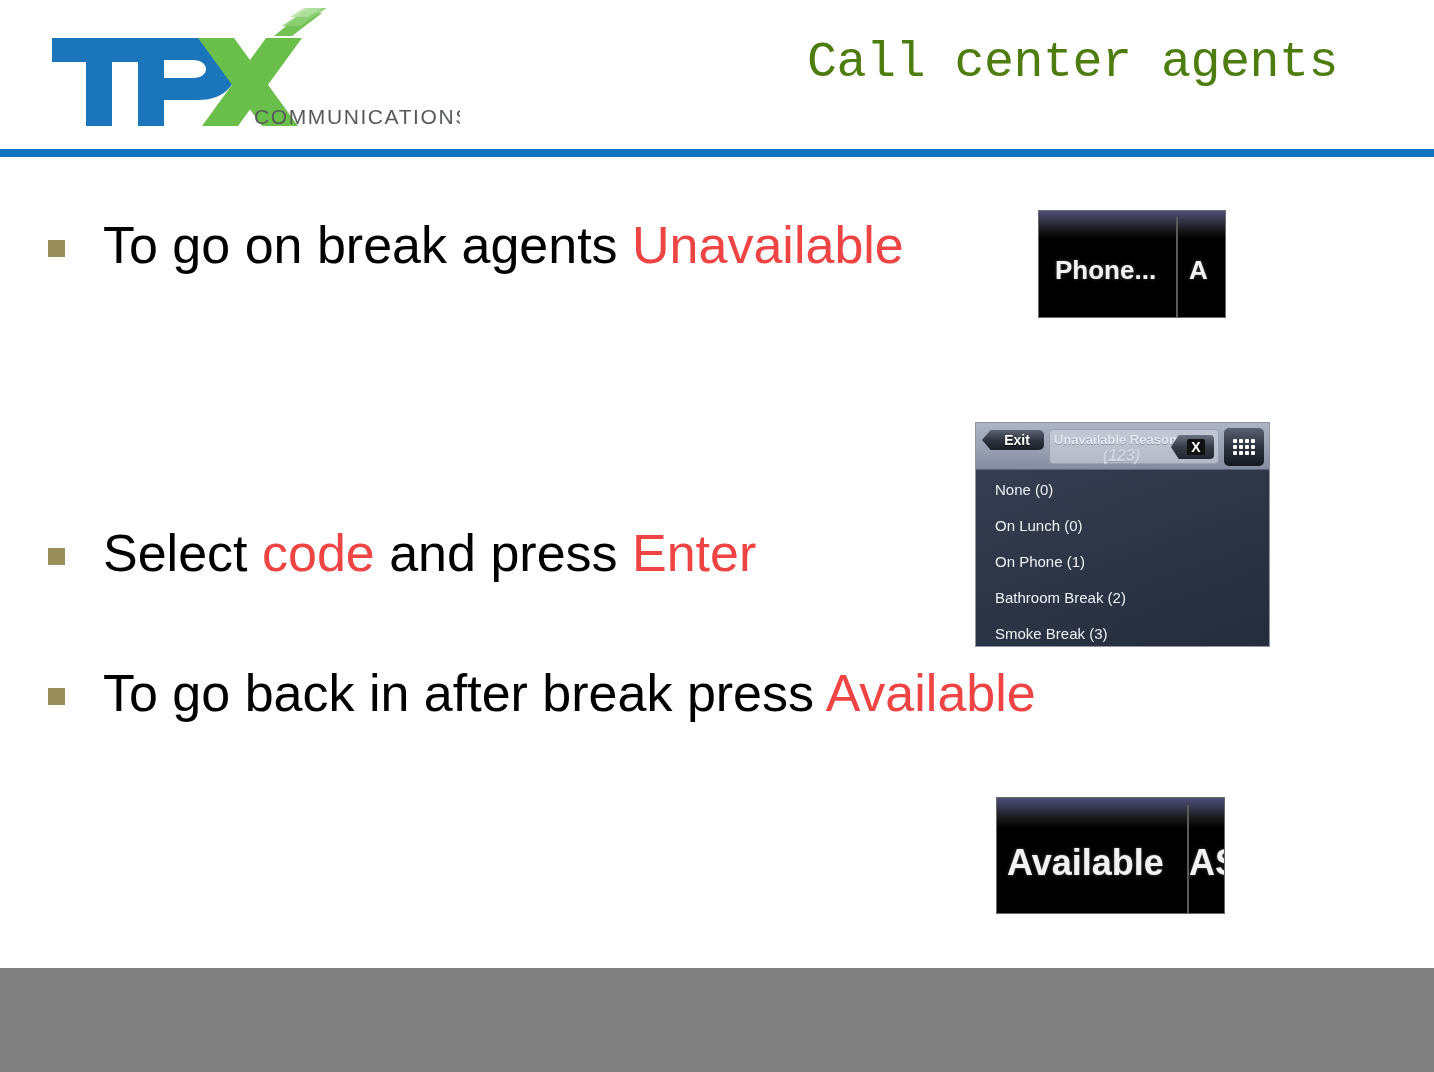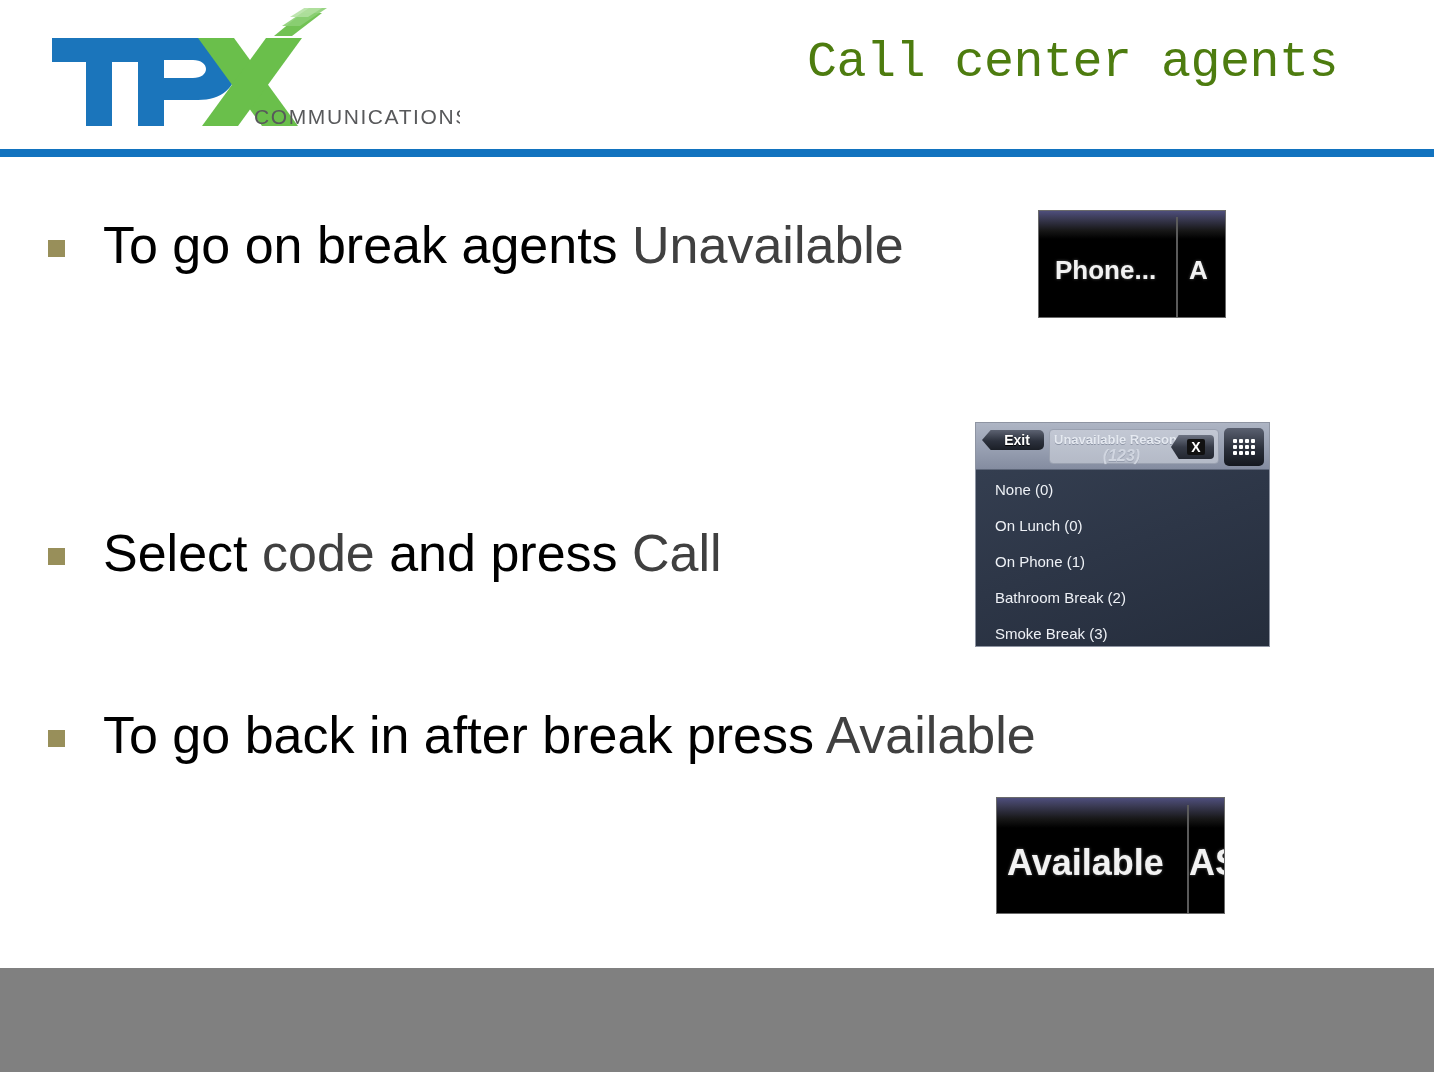--- a/index.html
+++ b/index.html
@@ -72,25 +72,25 @@
     margin-right: 38px;
     margin-top: 6px;
   }
   .bullet-text {
     font-size: 52px;
     line-height: 1.05;
     color: #000000;
     white-space: nowrap;
     font-weight: 400;
   }
-  .hl { color: #404040; }
+  .hl { color: #ef4444; }
 
   #bullet-1 { top: 218px; }
   #bullet-2 { top: 526px; }
-  #bullet-3 { top: 708px; align-items: center; }
+  #bullet-3 { top: 666px; align-items: center; }
 
   
   .phonebar {
     position: absolute;
     background: #000000;
     border: 1px solid #6a6a6a;
     overflow: hidden;
   }
   .phonebar .topstrip {
     position: absolute;
@@ -303,21 +303,21 @@
 
   <div class="header-rule"></div>
 
   <div class="bullet-row" id="bullet-1">
     <span class="bullet-marker"></span>
     <span class="bullet-text"><span>To go on break agents </span><span class="hl">Unavailable</span></span>
   </div>
 
   <div class="bullet-row" id="bullet-2">
     <span class="bullet-marker"></span>
-    <span class="bullet-text"><span>Select </span><span class="hl">code</span><span> and press </span><span class="hl">Call</span></span>
+    <span class="bullet-text"><span>Select </span><span class="hl">code</span><span> and press </span><span class="hl">Enter</span></span>
   </div>
 
   <div class="bullet-row" id="bullet-3">
     <span class="bullet-marker"></span>
     <span class="bullet-text"><span>To go back in after break press </span><span class="hl">Available</span></span>
   </div>
 
   <div class="phonebar" id="unavail-bar">
     <div class="topstrip"></div>
     <div class="divider"></div>

